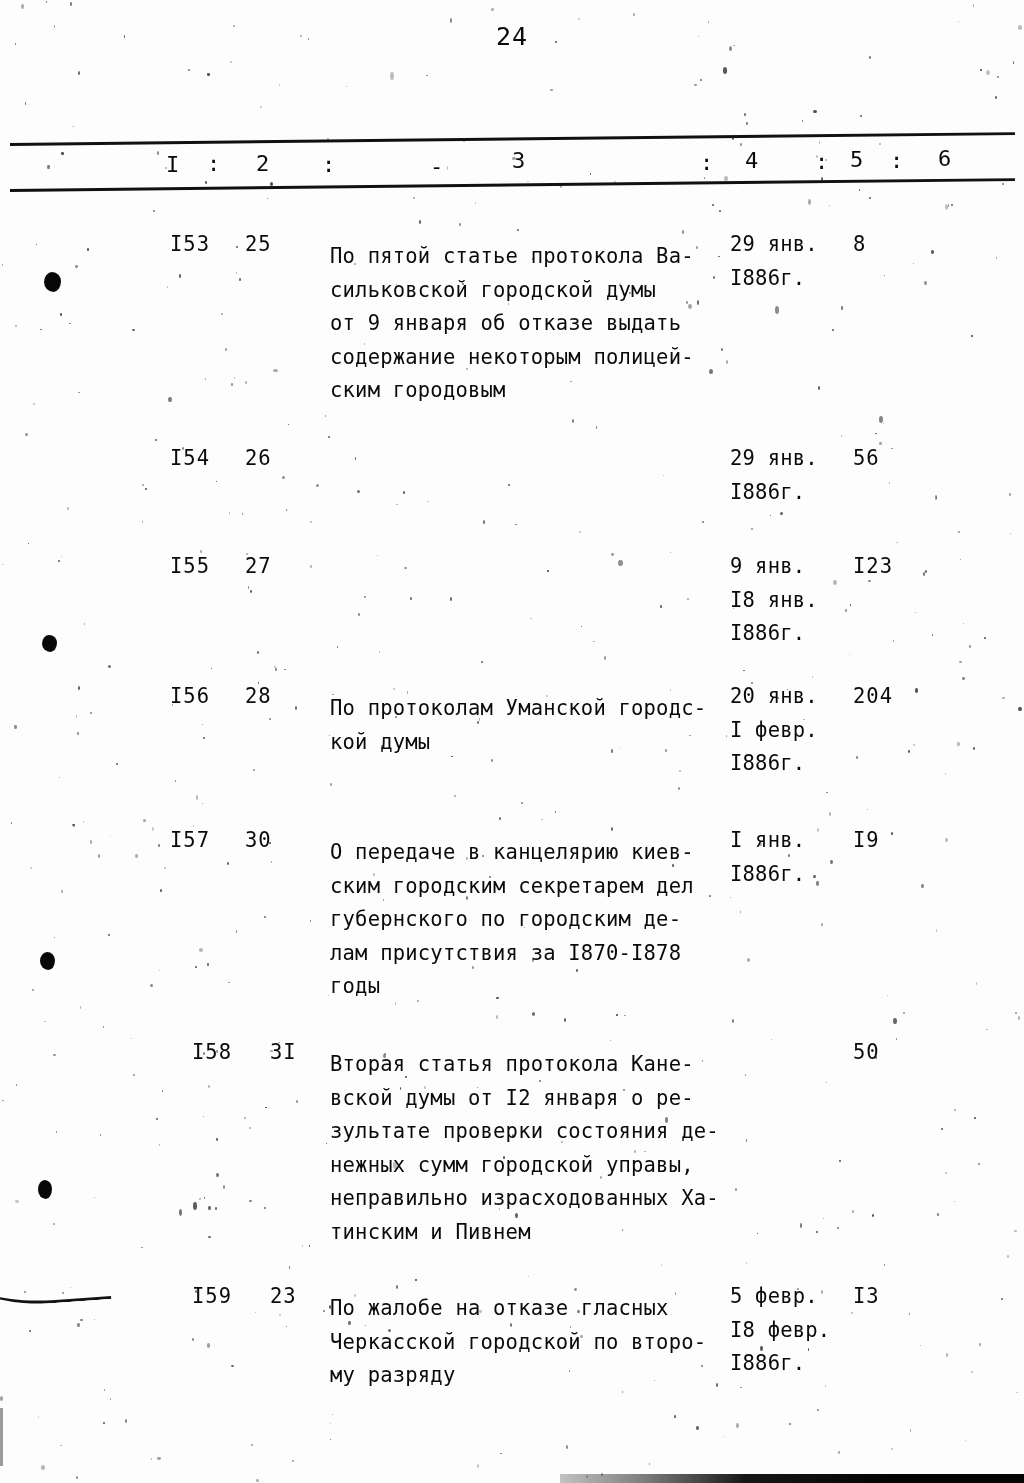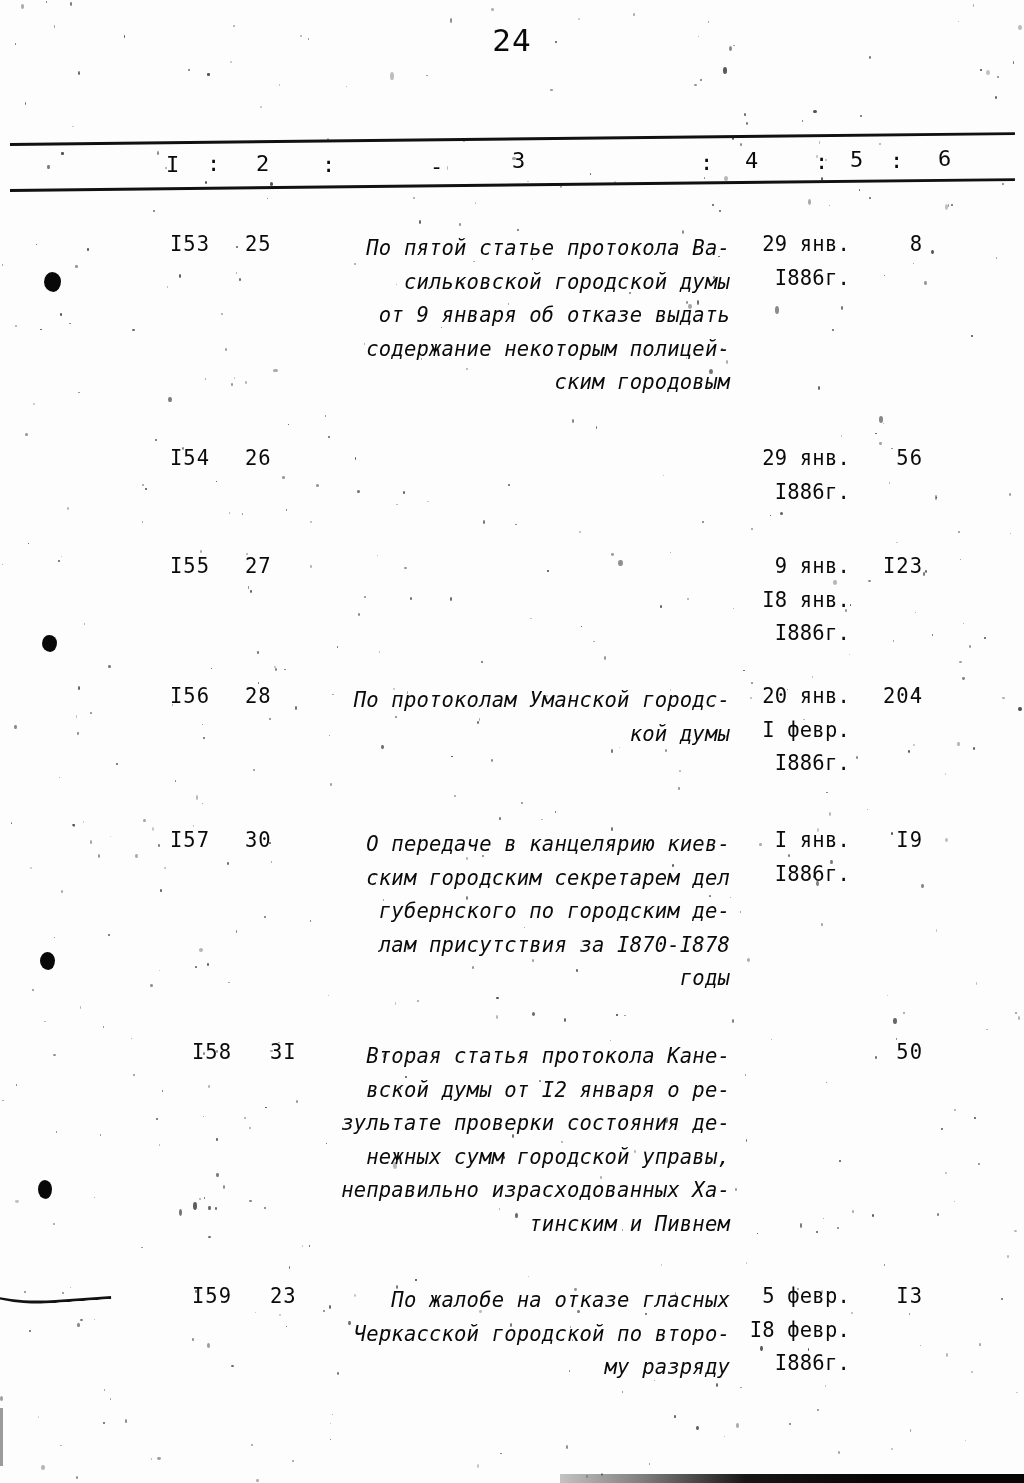--- a/index.html
+++ b/index.html
@@ -74,21 +74,21 @@
     z-index: 6;
   }
 
   
   .folio {
     position: absolute;
     top: 22px;
     left: 0;
     width: 1024px;
     text-align: center;
-    font-size: 31px;
+    font-size: 25px;
     letter-spacing: 1px;
     z-index: 4;
   }
 
   
   .rule {
     position: absolute;
     left: 10px;
     width: 1005px;
     height: 0;
@@ -128,41 +128,40 @@
   .chc5  { left: 890px; top: 0px; }
   .ch6   { left: 938px; top: -2px; }
 
   
   .rows {
     position: absolute;
     top: 228px;
     left: 0;
     width: 1024px;
     z-index: 4;
-    text-align: right;
   }
   .row {
     position: relative;
     display: block;
     margin-bottom: 26px;
   }
   .row .cells {
     position: relative;
     min-height: 36px;
   }
   .c-num, .c-ord, .c-desc, .c-date, .c-page {
     position: absolute;
     font-size: 20.5px;
     line-height: 33.5px;
     white-space: pre-line;
     letter-spacing: .2px;
   }
   .c-num  { left: 170px; top: 0; }
   .c-ord  { left: 245px; top: 0; }
-  .c-desc { left: 330px; top: 4px; width: 400px; font-style: italic; }
+  .c-desc { left: 330px; top: 12px; width: 400px; }
   .c-date { left: 730px; top: 0; width: 120px; }
   .c-page { left: 853px; top: 0; width: 70px; }
 
   
   .row.indent .c-num  { left: 192px; }
   .row.indent .c-ord  { left: 270px; }
 
   
   .row.r1 { margin-bottom: 44px; }
   .row.r2 { margin-bottom: 38px; }

